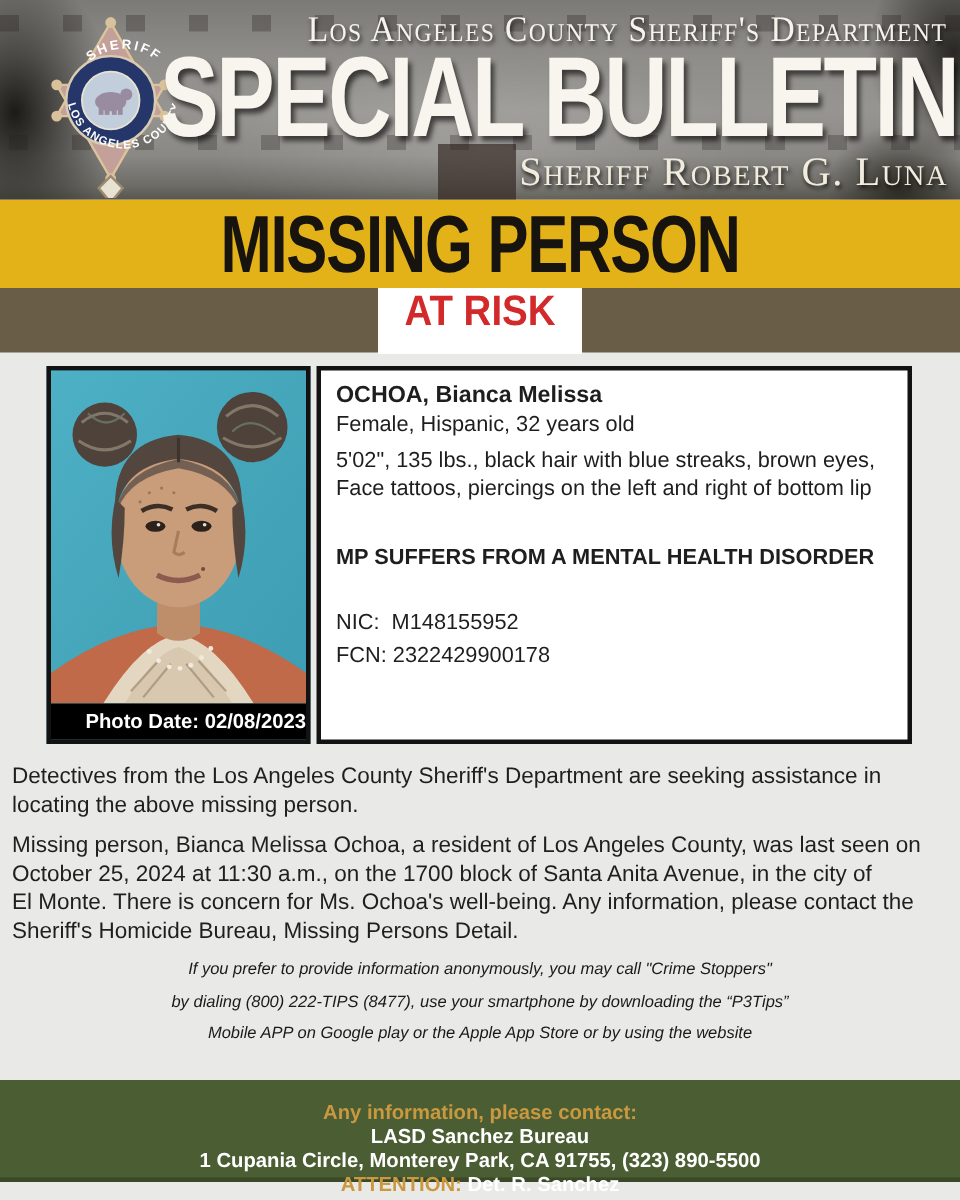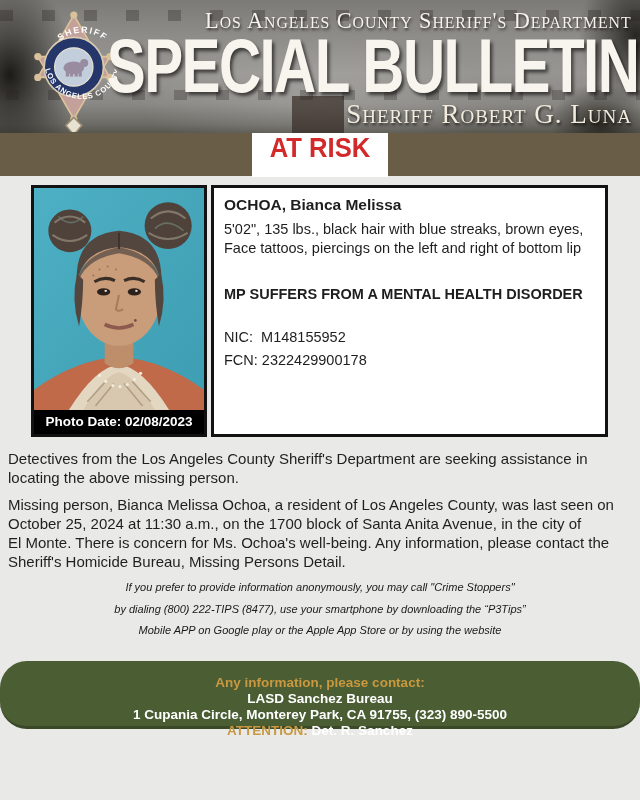--- a/index.html
+++ b/index.html
@@ -83,21 +83,21 @@
 
   
   .main { height: 485px; overflow: hidden; }
   .subject { display: flex; margin: 9px 0 0 31px; width: 577px; height: 252px; gap: 4px; }
   .photo-card {
     width: 176px; border: 3px solid #121212; background: #43A6BA;
     display: flex; flex-direction: column; flex-shrink: 0;
   }
   .photo-card svg { flex: 1; width: 100%; display: block; }
   .photo-caption {
-    background: #000; color: #fff; text-align: center;
+    background: #000; color: #fff; text-align: right;
     font-size: 13.5px; font-weight: bold; line-height: 24px; height: 24px;
   }
   .info-box {
     flex: 1; border: 3px solid #121212; background: #FFFFFF;
     padding: 7px 10px; color: #1E1E1E; font-size: 14.5px; line-height: 1.3;
   }
   .info-name { font-size: 15.5px; font-weight: bold; }
   .info-line { white-space: pre-line; margin-top: 5px; }
   .info-alert { font-weight: bold; margin-top: 27px; }
   .info-id { margin-top: 24px; white-space: pre; }
@@ -114,21 +114,20 @@
     line-height: 21.5px; color: #1A1A1A; white-space: pre-line;
   }
 
   
   .footer {
     height: 68px; background: #4A5D33;
     text-align: center; padding-top: 14px;
     border-bottom: 3px solid #3A4928;
     font-weight: bold; font-size: 13.5px; line-height: 16px;
     color: #FFFFFF;
-    border-radius: 27px;
   }
   .footer .gold { color: #C9983F; }
 </style>
 </head>
 <body>
 
 <div class="page">
 
   <header class="masthead">
     <svg class="badge" width="104" height="122" viewBox="0 0 130 152">
@@ -166,20 +165,23 @@
             <textPath href="#arcBot" startOffset="50%" text-anchor="middle">LOS ANGELES COUNTY</textPath>
           </text>
         </g>
       </g>
     </svg>
     <div class="dept-line">Los Angeles County Sheriff's Department</div>
     <div class="main-title">SPECIAL BULLETIN</div>
     <div class="sheriff-line">Sheriff Robert G. Luna</div>
   </header>
 
+  <div class="yellow-band">
+    <span class="txt">MISSING PERSON</span>
+  </div>
 
   <div class="olive-band">
     <span class="risk-box">
       <span class="txt">AT RISK</span>
     </span>
   </div>
 
   <main class="main">
 
     <section class="subject">
@@ -255,20 +257,21 @@
             <circle cx="91" cy="193" r="1.6"></circle>
               <circle cx="98" cy="188" r="1.6"></circle>
             <circle cx="104" cy="182" r="1.6"></circle>
           </g>
         </svg>
         <figcaption class="photo-caption">Photo Date: 02/08/2023</figcaption>
       </figure>
 
       <div class="info-box">
         <div class="info-name">OCHOA, Bianca Melissa</div>
+        <div>Female, Hispanic, 32 years old</div>
         <div class="info-line">5'02", 135 lbs., black hair with blue streaks, brown eyes,
 Face tattoos, piercings on the left and right of bottom lip</div>
         <div class="info-alert">MP SUFFERS FROM A MENTAL HEALTH DISORDER</div>
         <div class="info-id">NIC:  M148155952</div>
         <div class="info-id2">FCN: 2322429900178</div>
       </div>
     </section>
 
     <p class="para">Detectives from the Los Angeles County Sheriff's Department are seeking assistance in
 locating the above missing person.</p>

